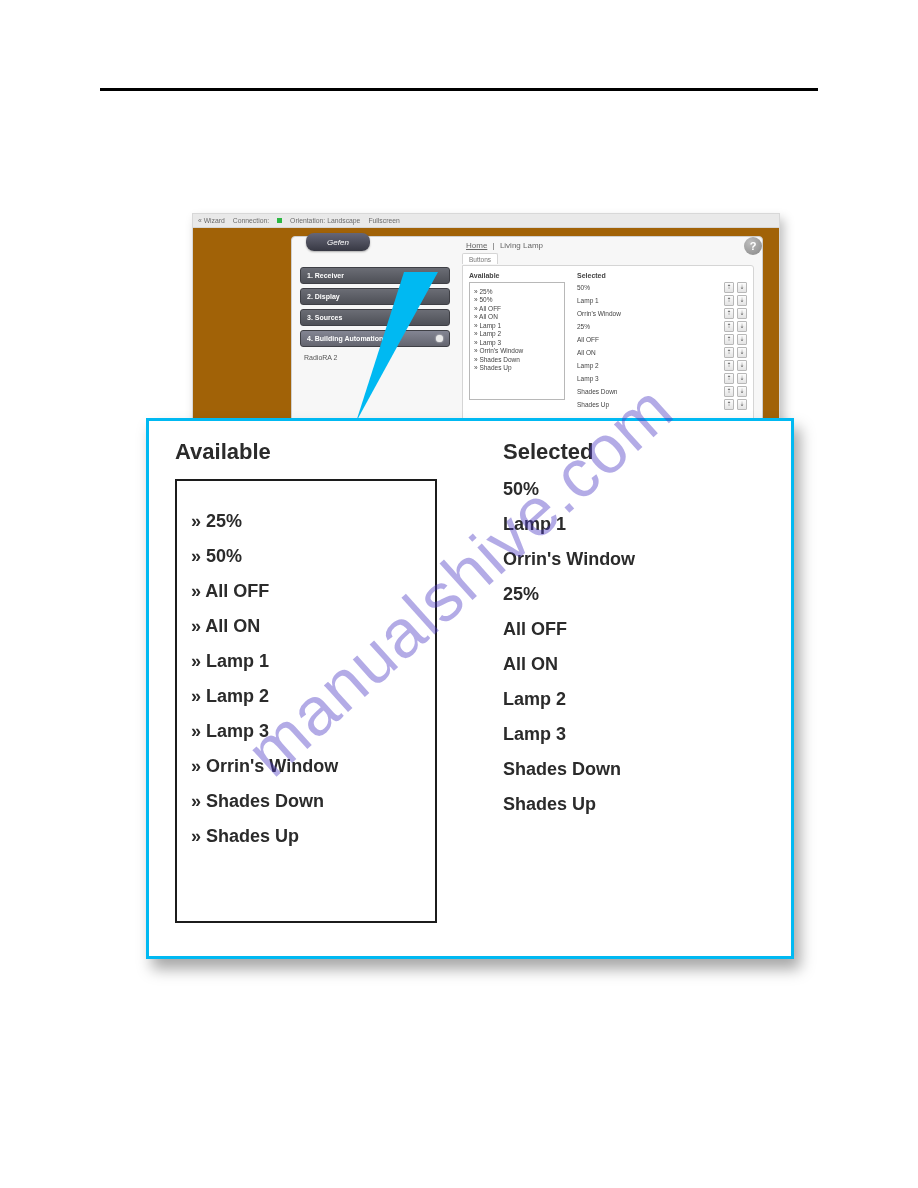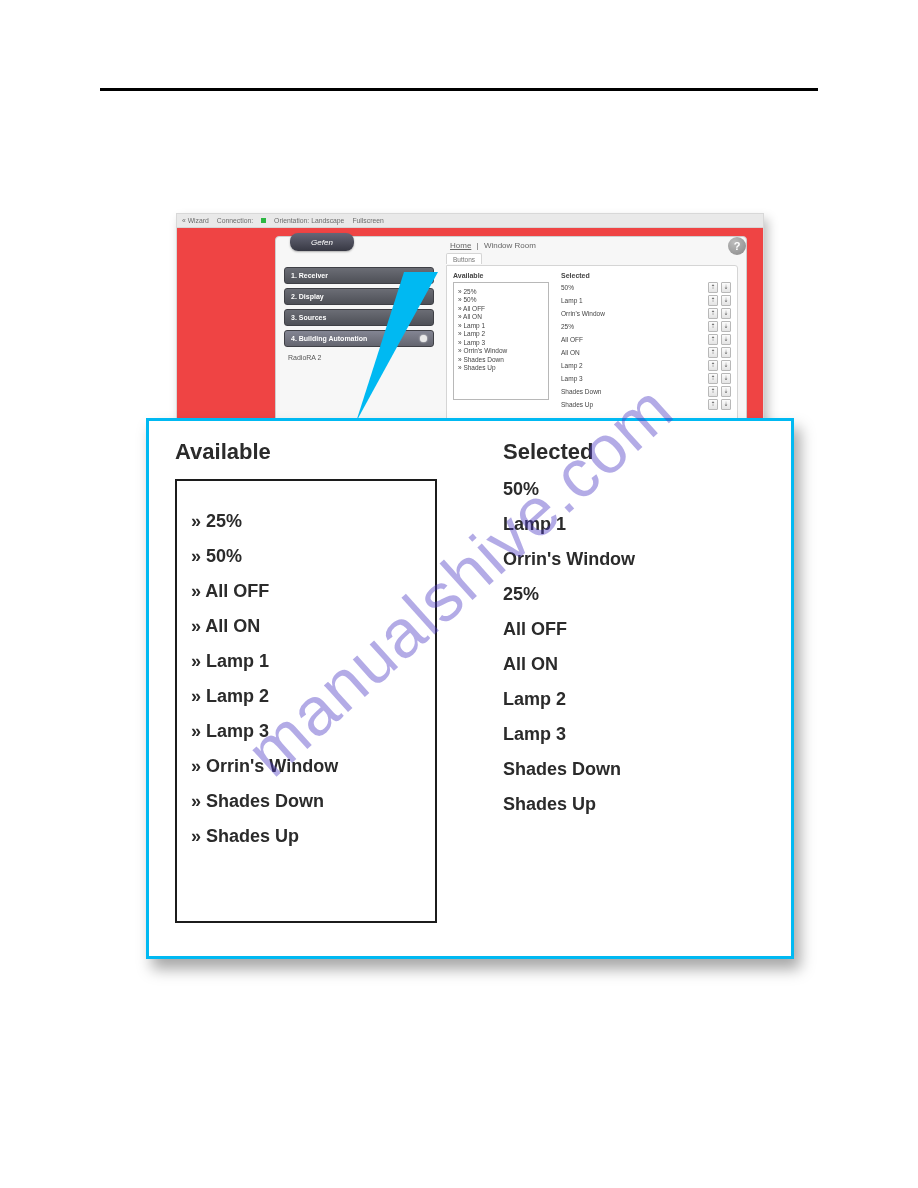--- a/index.html
+++ b/index.html
@@ -14,24 +14,24 @@
       position: absolute;
       top: 88px;
       left: 100px;
       right: 100px;
       height: 3px;
       background: #000;
     }
     .app-shot {
       position: absolute;
       top: 213px;
-      left: 176px;
+      left: 192px;
       width: 588px;
       height: 320px;
-      background: #ef4444;
+      background: #a16207;
       border: 1px solid #d8d8d8;
       box-shadow: 4px 6px 10px rgba(0,0,0,.25);
     }
     .topbar {
       background: #e9e9e9;
       border-bottom: 1px solid #d6d6d6;
       height: 14px;
       font-size: 6.8px;
       color: #6b6b6b;
       display: flex;
@@ -257,21 +257,21 @@
     <span>Fullscreen</span>
   </div>
 
   <div class="content-panel">
     <div class="brand-pill">Gefen</div>
     <div class="help-circle">?</div>
 
     <div class="crumb">
       <u>Home</u>
       <span class="crumb-sep">|</span>
-      <span>Window Room</span>
+      <span>Living Lamp</span>
     </div>
     <div class="tab-chip">Buttons</div>
 
     <div class="sidebar">
       <div class="nav-pill">
           <span>1. Receiver</span>
         </div>
       <div class="nav-pill">
           <span>2. Display</span>
         </div>

